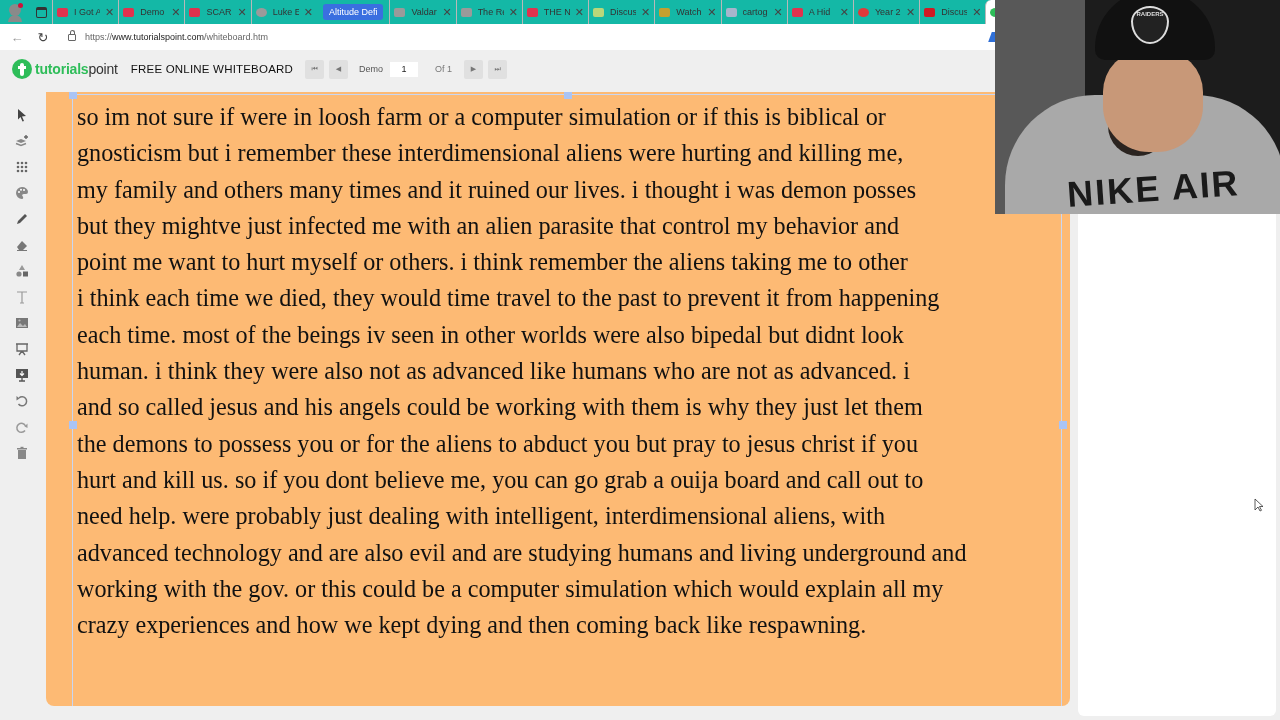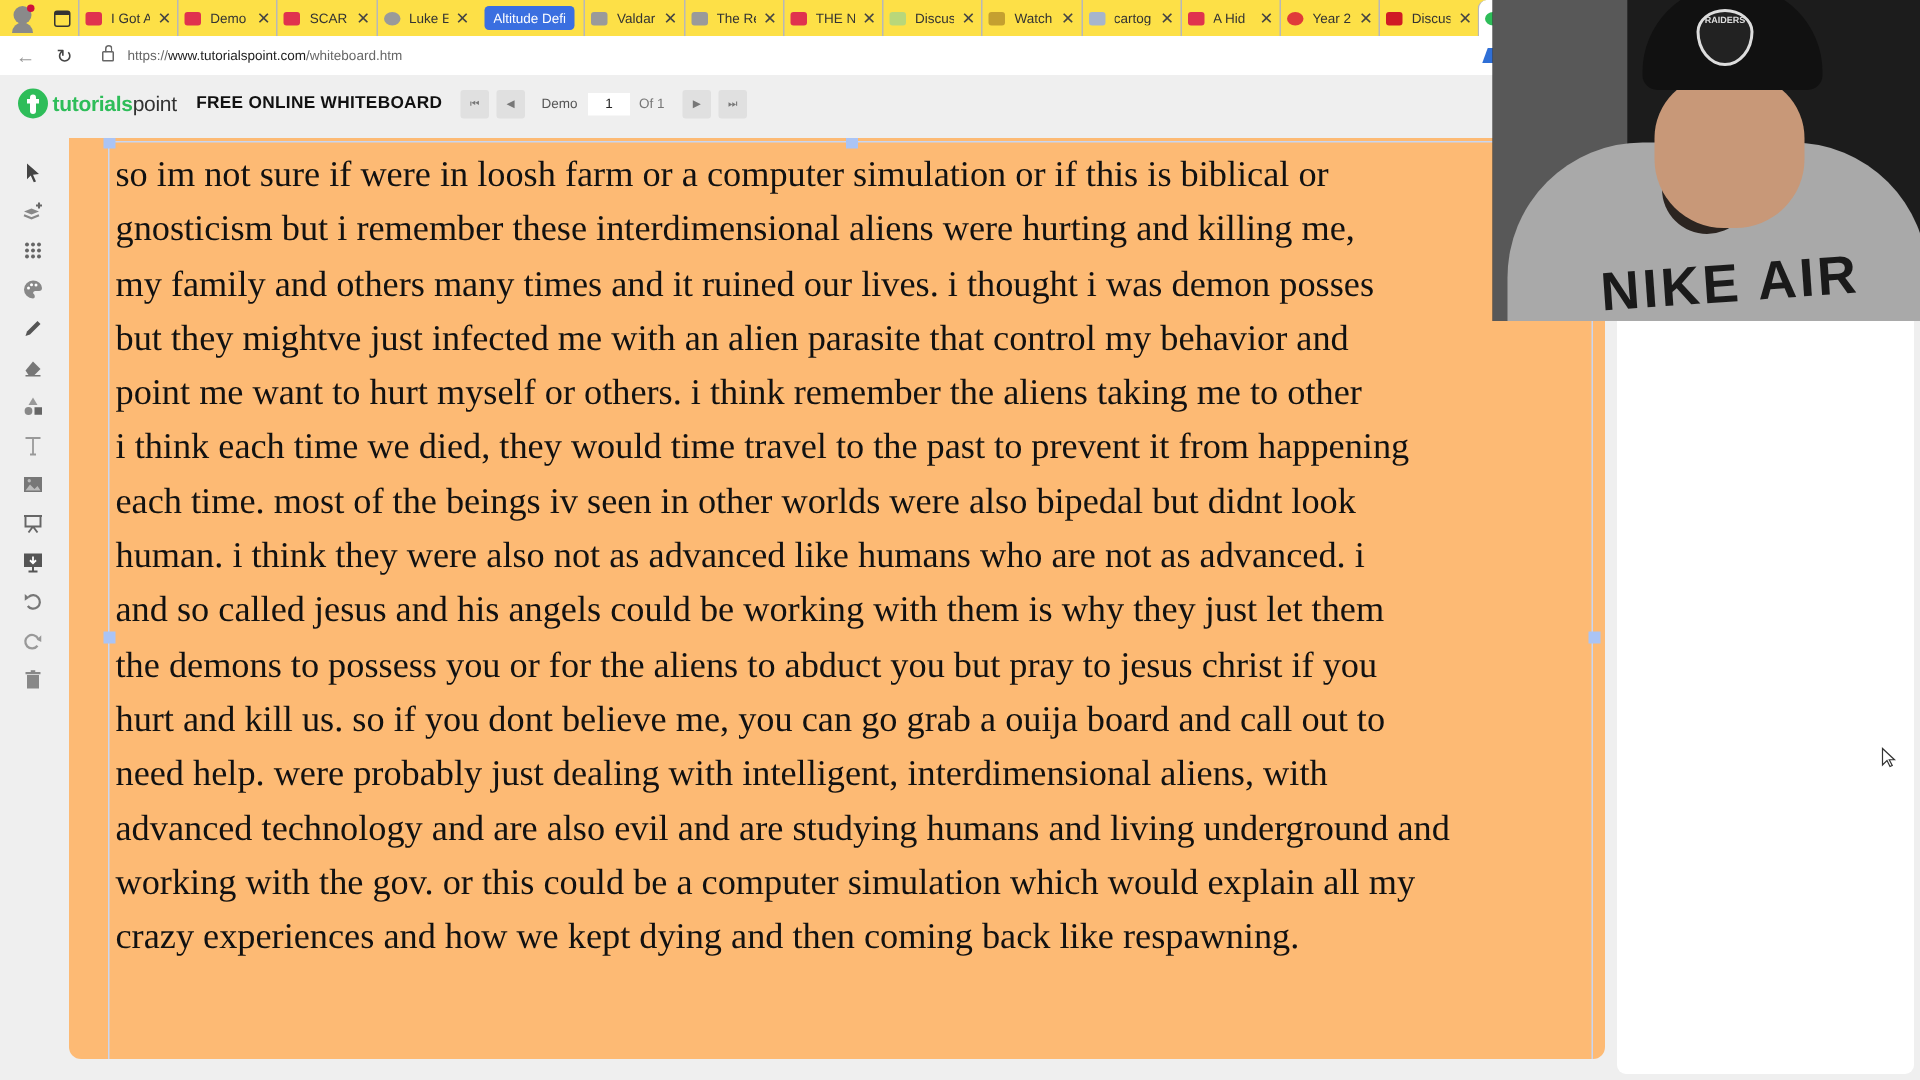--- a/index.html
+++ b/index.html
@@ -1,19 +1,19 @@
 <!DOCTYPE html>
 <html><head>
 <meta charset="utf-8">
 <style>
   * { box-sizing: border-box; margin: 0; padding: 0; }
   html, body { width: 1280px; height: 720px; overflow: hidden; background: #f0f0f0; font-family: "Liberation Sans", sans-serif; }
 
   
-  .tabstrip { position: absolute; left: 0; top: 0; width: 1280px; height: 24px; background: #fde047; display: flex; align-items: center; }
+  .tabstrip { position: absolute; left: 0; top: 0; width: 1280px; height: 24px; background: #14b8a6; display: flex; align-items: center; }
   .tabstrip .profile { width: 30px; height: 24px; display: flex; align-items: center; justify-content: center; position: relative; }
   .profile .head { width: 12px; height: 12px; border-radius: 50%; background: #8a8a8a; position: absolute; top: 4px; left: 9px; }
   .profile .body { width: 14px; height: 7px; border-radius: 7px 7px 0 0; background: #8a8a8a; position: absolute; top: 15px; left: 8px; }
   .profile .dot { width: 5px; height: 5px; border-radius: 50%; background: #d0103a; position: absolute; top: 3px; left: 18px; }
   .tabstrip .workspaces { width: 22px; height: 24px; display: flex; align-items: center; justify-content: center; }
   .workspaces span { width: 11px; height: 11px; border: 1.5px solid #333; border-radius: 2px; border-top-width: 3px; }
   .tab { height: 24px; display: flex; align-items: center; padding: 0 4px; border-left: 1px solid #b8b8b8; font-size: 9px; color: #333; white-space: nowrap; }
   .tab .fav { width: 11px; height: 9px; border-radius: 2px; margin-right: 6px; flex: 0 0 auto; }
   .tab .label { width: 26px; overflow: hidden; }
   .tab .close { margin-left: 5px; font-size: 11px; color: #444; }
@@ -33,26 +33,26 @@
 
   
   .page { position: absolute; left: 0; top: 50px; width: 1280px; height: 670px; background: #efefef; }
   .page-header { position: absolute; left: 0; top: 0; width: 1000px; height: 38px; display: flex; align-items: center; }
   .logo { display: flex; align-items: center; margin-left: 12px; }
   .logo .mark { width: 20px; height: 20px; border-radius: 50%; background: #2ebd59; position: relative; margin-right: 3px; }
   .logo .mark:before { content: ""; position: absolute; left: 8px; top: 4px; width: 4px; height: 13px; background: #fff; border-radius: 2px; }
   .logo .mark:after { content: ""; position: absolute; left: 6px; top: 7px; width: 8px; height: 3px; background: #fff; }
   .logo .name { font-size: 14px; color: #2ebd59; font-weight: bold; letter-spacing: -0.2px; }
   .logo .name .point { color: #333; font-weight: normal; }
-  .wb-title { margin-left: 13px; font-size: 11.5px; font-weight: bold; color: #111; letter-spacing: 0.2px; }
+  .wb-title { margin-left: 13px; font-size: 11.5px; font-weight: normal; color: #111; letter-spacing: 0.2px; }
   .pager { display: flex; align-items: center; margin-left: 12px; }
   .pbtn { width: 19px; height: 19px; background: #e0e0e0; border-radius: 2px; font-size: 7px; color: #777; display: flex; align-items: center; justify-content: center; margin-right: 5px; }
   .pager .board-label { font-size: 9px; color: #555; margin: 0 7px 0 6px; }
   .pager .board-input { width: 28px; height: 15px; background: #fff; border: none; font-size: 9px; text-align: center; color: #222; font-family: "Liberation Sans", sans-serif; }
-  .pager .of-label { font-size: 9px; color: #777; margin: 0 12px 0 6px; }
+  .pager .of-label { font-size: 9px; color: #777; margin: 0 12px 0 17px; }
 
   
   .toolbar { position: absolute; left: 0; top: 52px; width: 44px; height: 360px; }
   .tool { width: 44px; height: 26px; display: flex; align-items: center; justify-content: center; color: #555; font-size: 13px; }
   .tool svg { width: 14px; height: 14px; }
 
   
   .canvas-wrap { position: absolute; left: 46px; top: 42px; width: 1024px; height: 614px; background: #fdba74; border-radius: 0 0 8px 8px; overflow: hidden; }
   .selection { position: absolute; left: 26px; top: 2px; width: 990px; height: 640px; border: 1px solid #c8d6f2; }
   .handle { position: absolute; width: 8px; height: 8px; background: #aac4f5; }

